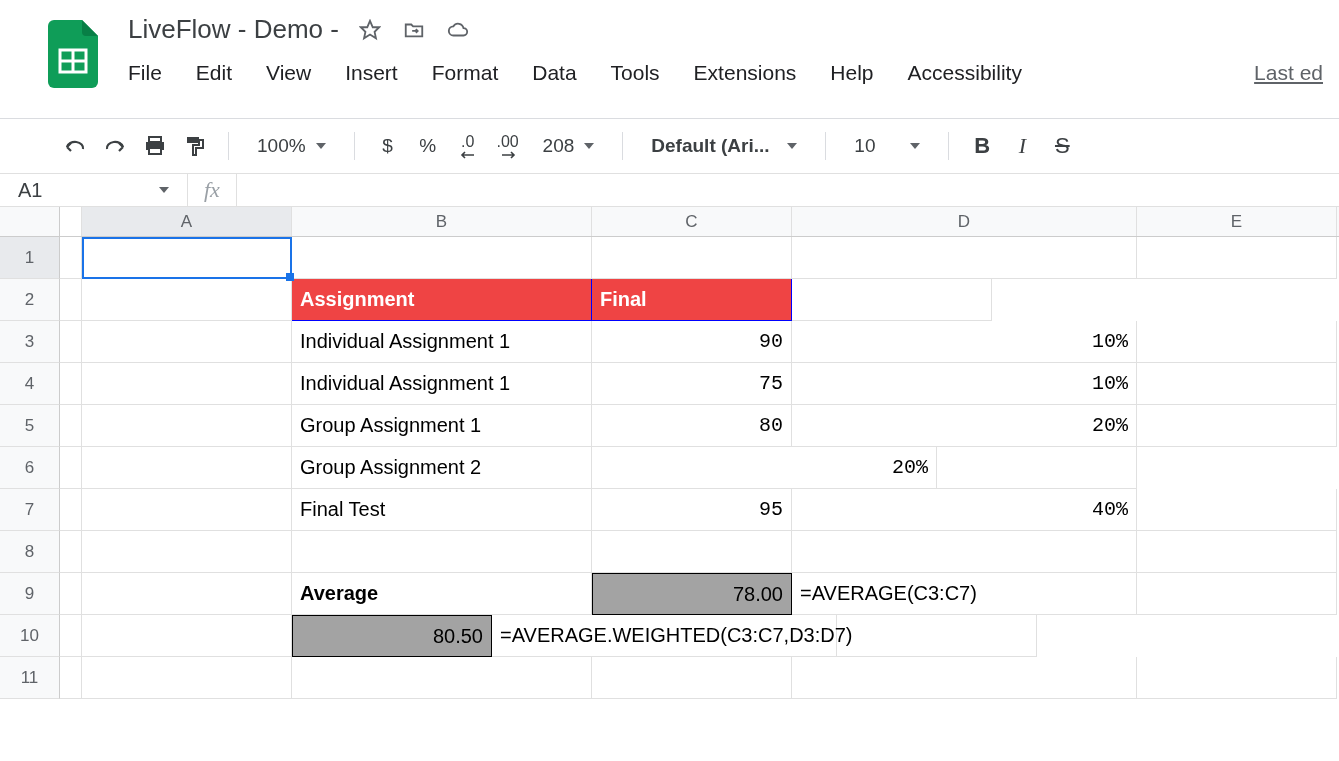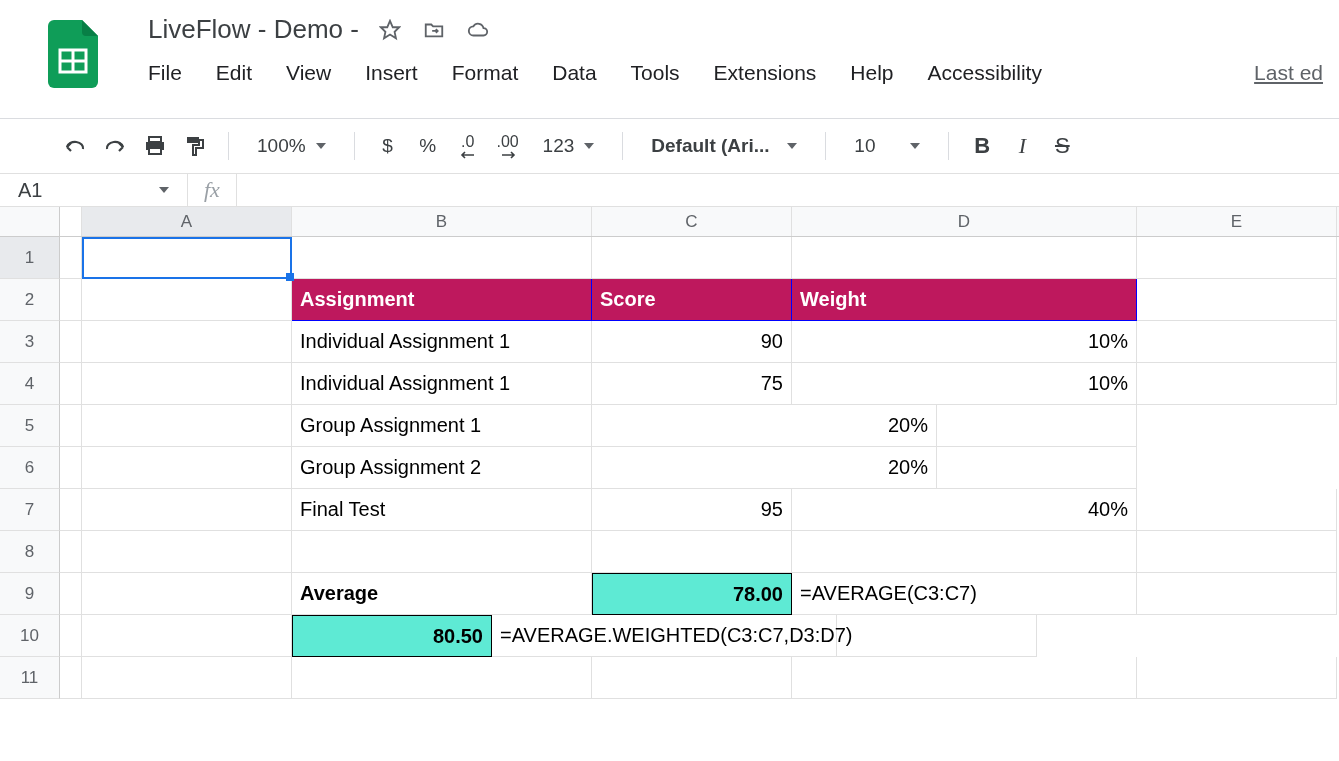--- a/index.html
+++ b/index.html
@@ -11,21 +11,20 @@
     overflow: hidden;
     width: 1339px;
     height: 761px;
   }
   
   .header {
     display: flex;
     align-items: flex-start;
     padding: 12px 0 0 48px;
     height: 118px;
-    gap: 20px;
   }
   .doc-icon {
     width: 50px;
     height: 68px;
     margin-right: 30px;
     flex-shrink: 0;
     margin-top: 8px;
   }
   .doc-icon svg { width: 100%; height: 100%; }
   .header-content { flex: 1; }
@@ -217,33 +216,33 @@
     color: #000;
     position: relative;
   }
   .wA { width: 210px; }
   .wB { width: 300px; }
   .wC { width: 200px; }
   .wD { width: 345px; }
   .wE { width: 200px; }
   
   .hdr-blue {
-    background: #be185d;
+    background: #ef4444;
     color: #fff;
     font-weight: bold;
     border-right: 1px solid #0000ff;
     border-bottom: 1px solid #0000ff;
   }
-  .num { justify-content: flex-end; }
+  .num { justify-content: flex-end; font-family: Liberation Mono, monospace; }
   .bold { font-weight: bold; }
   .result-cell {
-    background: #5eead4;
+    background: #a3a3a3;
     border: 1px solid #000 !important;
     justify-content: flex-end;
-    font-weight: bold;
+    font-weight: normal;
   }
   
   .active-cell {
     position: absolute;
     border: 2px solid #1a73e8;
     pointer-events: none;
     z-index: 5;
   }
   .active-handle {
     position: absolute;
@@ -352,21 +351,21 @@
         <path d="M14 4 h-12 m3 -3 l-3 3 l3 3"></path>
       </svg>
   </div>
   <div class="tb-btn" style="flex-direction:column;gap:0;">
     <span class="tb-text" style="font-size:16px;">.00</span>
     <svg width="16" height="8" viewBox="0 0 16 8" stroke="#3c4043" stroke-width="1.6" fill="none">
         <path d="M2 4 h12 m-3 -3 l3 3 l-3 3"></path>
       </svg>
   </div>
   <div class="tb-btn tb-dropdown">
-    <span class="tb-text">123</span>
+    <span class="tb-text">208</span>
     <span class="caret-down"></span>
   </div>
   <div class="tb-sep"></div>
   <div class="tb-btn font-box">
     <span class="tb-text" style="white-space:nowrap;overflow:hidden;">Default (Ari...</span>
     <span class="caret-down"></span>
   </div>
   <div class="tb-sep"></div>
   <div class="tb-btn fontsize-box">
     <span class="tb-text">10</span>
@@ -412,22 +411,21 @@
     <div class="cell wC"></div>
     <div class="cell wD"></div>
     <div class="cell wE"></div>
   </div>
 
   <div class="row">
     <div class="row-head">2</div>
     <div class="row-gutter"></div>
     <div class="cell wA"></div>
     <div class="cell wB hdr-blue">Assignment</div>
-    <div class="cell wC hdr-blue">Score</div>
-    <div class="cell wD hdr-blue">Weight</div>
+    <div class="cell wC hdr-blue">Final</div>
     <div class="cell wE"></div>
   </div>
 
   <div class="row">
     <div class="row-head">3</div>
     <div class="row-gutter"></div>
     <div class="cell wA"></div>
     <div class="cell wB">Individual Assignment 1</div>
     <div class="cell wC num">90</div>
     <div class="cell wD num">10%</div>
@@ -442,20 +440,21 @@
     <div class="cell wC num">75</div>
     <div class="cell wD num">10%</div>
     <div class="cell wE"></div>
   </div>
 
   <div class="row">
     <div class="row-head">5</div>
     <div class="row-gutter"></div>
     <div class="cell wA"></div>
     <div class="cell wB">Group Assignment 1</div>
+    <div class="cell wC num">80</div>
     <div class="cell wD num">20%</div>
     <div class="cell wE"></div>
   </div>
 
   <div class="row">
     <div class="row-head">6</div>
     <div class="row-gutter"></div>
     <div class="cell wA"></div>
     <div class="cell wB">Group Assignment 2</div>
     <div class="cell wD num">20%</div>

